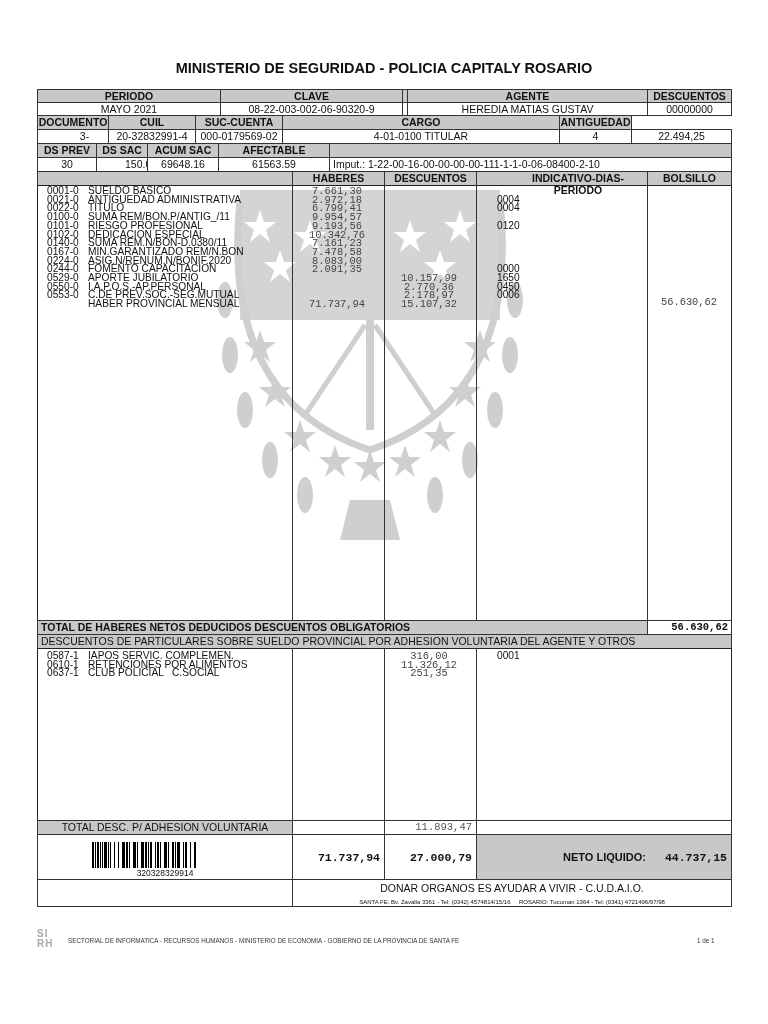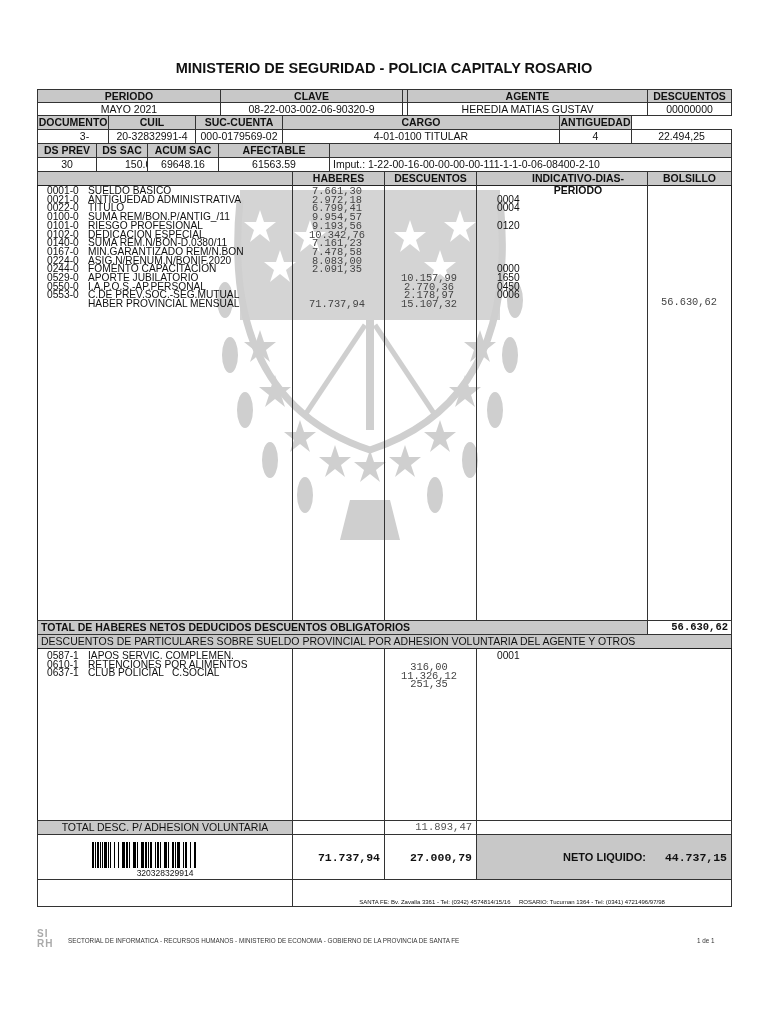--- a/index.html
+++ b/index.html
@@ -198,21 +198,21 @@
 <div class="abs vline" style="left:292px;top:648px;height:173px;"></div>
 <div class="abs vline" style="left:384px;top:648px;height:173px;"></div>
 <div class="abs vline" style="left:476px;top:648px;height:173px;"></div>
 
 <div class="abs lines" style="left:47px;top:652px;width:42px;">0587-1
 0610-1
 0637-1</div>
 <div class="abs lines" style="left:88px;top:652px;width:200px;">IAPOS SERVIC. COMPLEMEN.
 RETENCIONES POR ALIMENTOS
 CLUB POLICIAL   C.SOCIAL</div>
-<div class="abs mono-lines" style="left:386px;top:652px;width:86px;margin-top:11px;">316,00
+<div class="abs mono-lines" style="left:386px;top:652px;width:86px;">316,00
 11.326,12
 251,35</div>
 <div class="abs lines" style="left:497px;top:652px;width:60px;">0001</div>
 
 <div class="abs hdr" style="left:37px;top:820px;width:256px;height:15px;font-weight:normal;">TOTAL DESC. P/ ADHESION VOLUNTARIA</div>
 <div class="abs val" style="left:292px;top:820px;width:93px;height:15px;"></div>
 <div class="abs val mono" style="left:384px;top:820px;width:93px;height:15px;text-align:right;padding-right:4px;color:#555;">11.893,47</div>
 <div class="abs val" style="left:476px;top:820px;width:256px;height:15px;"></div>
 
 <div class="abs val" style="left:37px;top:834px;width:256px;height:46px;">
@@ -253,20 +253,21 @@
 </div>
 <div class="abs val mono" style="left:292px;top:834px;width:93px;height:46px;text-align:right;padding-right:4px;line-height:46px;font-weight:bold;font-size:11.5px;">71.737,94</div>
 <div class="abs val mono" style="left:384px;top:834px;width:93px;height:46px;text-align:right;padding-right:4px;line-height:46px;font-weight:bold;font-size:11.5px;">27.000,79</div>
 <div class="abs" style="left:476px;top:834px;width:256px;height:46px;background:#c8c8c8;border:1px solid #333;">
   <span class="abs" style="left:86px;top:16px;font-weight:bold;font-size:11px;">NETO LIQUIDO:</span>
   <span class="abs mono" style="right:4px;top:16px;font-weight:bold;font-size:11.5px;">44.737,15</span>
 </div>
 
 <div class="abs val" style="left:37px;top:879px;width:256px;height:28px;"></div>
 <div class="abs val" style="left:292px;top:879px;width:440px;height:28px;">
+  <div class="abs" style="left:0;top:2px;width:438px;text-align:center;font-size:10.5px;">DONAR ORGANOS ES AYUDAR A VIVIR - C.U.D.A.I.O.</div>
   <div class="abs" style="left:0;top:16px;width:438px;text-align:center;font-size:6px;white-space:pre;">SANTA FE: Bv. Zavalla 3361 - Tel: (0342) 4574814/15/16     ROSARIO: Tucuman 1364 - Tel: (0341) 4721496/97/98</div>
 </div>
 
 <div class="abs" style="left:37px;top:929px;width:20px;height:22px;">
   <div style="font-size:10px;font-weight:bold;color:#aaa;line-height:10px;letter-spacing:1px;">SI</div>
   <div style="font-size:10px;font-weight:bold;color:#aaa;line-height:10px;letter-spacing:1px;">RH</div>
 </div>
 <div class="abs" style="left:68px;top:937px;font-size:6.3px;color:#333;">SECTORIAL DE INFORMATICA - RECURSOS HUMANOS - MINISTERIO DE ECONOMIA - GOBIERNO DE LA PROVINCIA DE SANTA FE</div>
 <div class="abs" style="left:697px;top:937px;font-size:6.3px;color:#333;">1 de 1</div>
 

